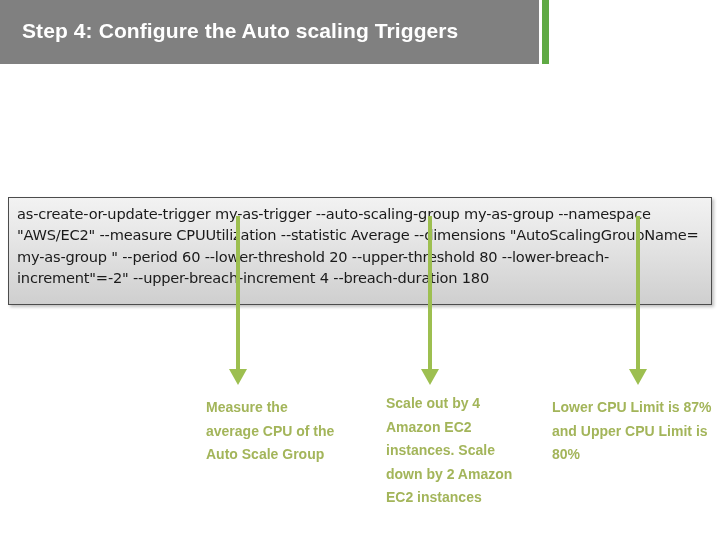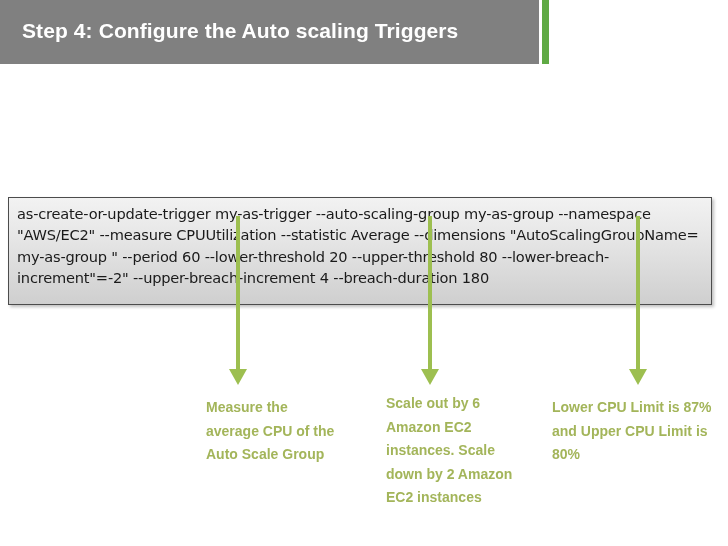--- a/index.html
+++ b/index.html
@@ -148,16 +148,16 @@
   <div class="arrow" id="arrow-2">
     <div class="shaft"></div>
     <div class="head"></div>
   </div>
   <div class="arrow" id="arrow-3">
     <div class="shaft"></div>
     <div class="head"></div>
   </div>
 
   <div class="callout" id="callout-1">Measure the average CPU of the Auto Scale Group</div>
-  <div class="callout" id="callout-2">Scale out by 6 Amazon EC2 instances. Scale down by 2 Amazon EC2 instances</div>
+  <div class="callout" id="callout-2">Scale out by 4 Amazon EC2 instances. Scale down by 2 Amazon EC2 instances</div>
   <div class="callout" id="callout-3">Lower CPU Limit is 87% and Upper CPU Limit is 80%</div>
 
 </div>
 
 </body></html>

